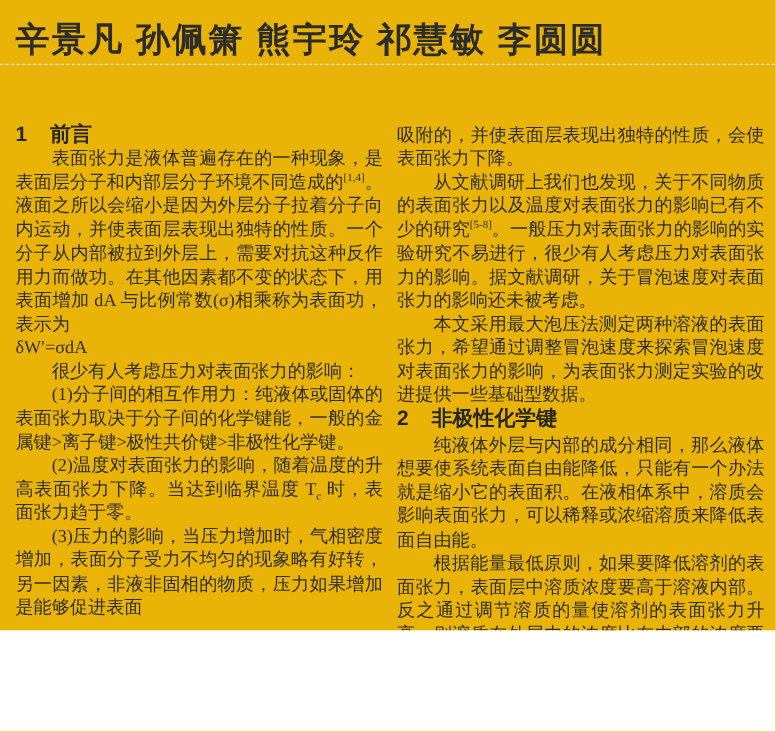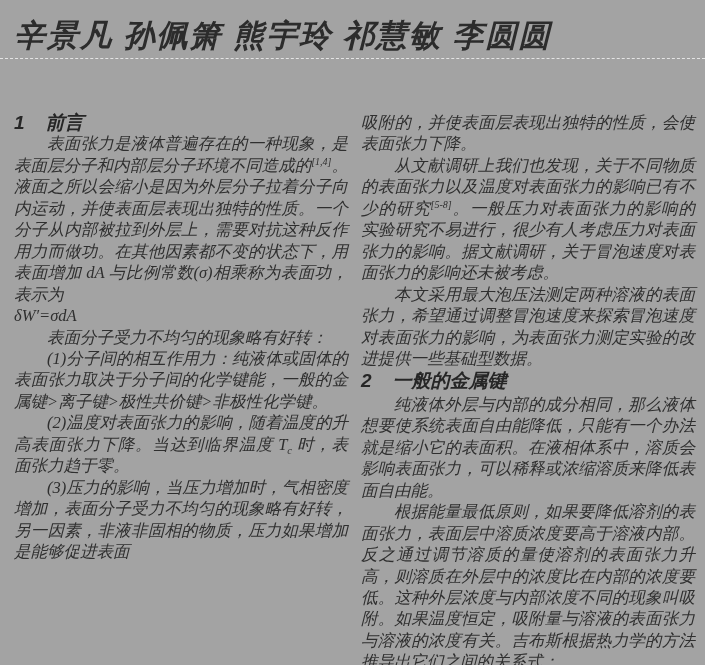--- a/index.html
+++ b/index.html
@@ -1,23 +1,22 @@
 <!DOCTYPE html>
 <html lang="zh"><head>
 <meta charset="utf-8">
 <style>
   html,body{margin:0;padding:0;}
   .page{
     position:relative;
-    width:705px;height:665px;
-    background:#a3a3a3;
+    width:705px;height:573px;
+    background:#eab308;
     overflow:hidden;
     font-family:"Liberation Serif","DejaVu Serif",serif;
     color:#2f2f2f;
-    font-style:italic;
   }
   .title{
     position:absolute;left:14px;top:15px;
     font-family:"Liberation Sans","DejaVu Sans",sans-serif;
     font-weight:700;font-size:31px;letter-spacing:2px;
     color:#2c2c2c;white-space:nowrap;
   }
   .title-rule{
     position:absolute;left:0;top:58px;width:705px;height:0;
     border-top:1px dashed #e4e4e4;
@@ -59,37 +58,37 @@
   <div class="columns">
 
     <div class="col lc">
       <p class="section-heading"><span class="sec-num">1</span><span>前言</span></p>
 
       <p class="indent"><span>表面张力是液体普遍存在的一种现象，是表面层分子和内部层分子环境不同造成的</span><sup class="ref">[1,4]</sup><span>。液面之所以会缩小是因为外层分子拉着分子向内运动，并使表面层表现出独特的性质。一个分子从内部被拉到外层上，需要对抗这种反作用力而做功。在其他因素都不变的状态下，用表面增加 dA 与比例常数(σ)相乘称为表面功，表示为</span></p>
 
       <p class="formula-center">δW′=σdA</p>
 
 
-      <p class="indent">表面分子受力不均匀的现象略有好转：</p>
+      <p class="indent">很少有人考虑压力对表面张力的影响：</p>
 
       <p class="indent">(1)分子间的相互作用力：纯液体或固体的表面张力取决于分子间的化学键能，一般的金属键&gt;离子键&gt;极性共价键&gt;非极性化学键。</p>
 
       <p class="indent"><span>(2)温度对表面张力的影响，随着温度的升高表面张力下降。当达到临界温度 T</span><sub class="small">c</sub><span> 时，表面张力趋于零。</span></p>
 
       <p class="indent">(3)压力的影响，当压力增加时，气相密度增加，表面分子受力不均匀的现象略有好转，另一因素，非液非固相的物质，压力如果增加是能够促进表面</p>
     </div>
 
     <div class="col rc">
       <p>吸附的，并使表面层表现出独特的性质，会使表面张力下降。</p>
 
       <p class="indent"><span>从文献调研上我们也发现，关于不同物质的表面张力以及温度对表面张力的影响已有不少的研究</span><sup class="ref">[5-8]</sup><span>。一般压力对表面张力的影响的实验研究不易进行，很少有人考虑压力对表面张力的影响。据文献调研，关于冒泡速度对表面张力的影响还未被考虑。</span></p>
 
       <p class="indent">本文采用最大泡压法测定两种溶液的表面张力，希望通过调整冒泡速度来探索冒泡速度对表面张力的影响，为表面张力测定实验的改进提供一些基础型数据。</p>
 
-      <p class="section-heading"><span class="sec-num">2</span><span>一般的金属键</span></p>
+      <p class="section-heading"><span class="sec-num">2</span><span>非极性化学键</span></p>
 
       <p class="indent">纯液体外层与内部的成分相同，那么液体想要使系统表面自由能降低，只能有一个办法就是缩小它的表面积。在液相体系中，溶质会影响表面张力，可以稀释或浓缩溶质来降低表面自由能。</p>
 
       <p class="indent">根据能量最低原则，如果要降低溶剂的表面张力，表面层中溶质浓度要高于溶液内部。反之通过调节溶质的量使溶剂的表面张力升高，则溶质在外层中的浓度比在内部的浓度要低。这种外层浓度与内部浓度不同的现象叫吸附。如果温度恒定，吸附量与溶液的表面张力与溶液的浓度有关。吉布斯根据热力学的方法推导出它们之间的关系式：</p>
 
     </div>
 
   </div>
 </div>
 

